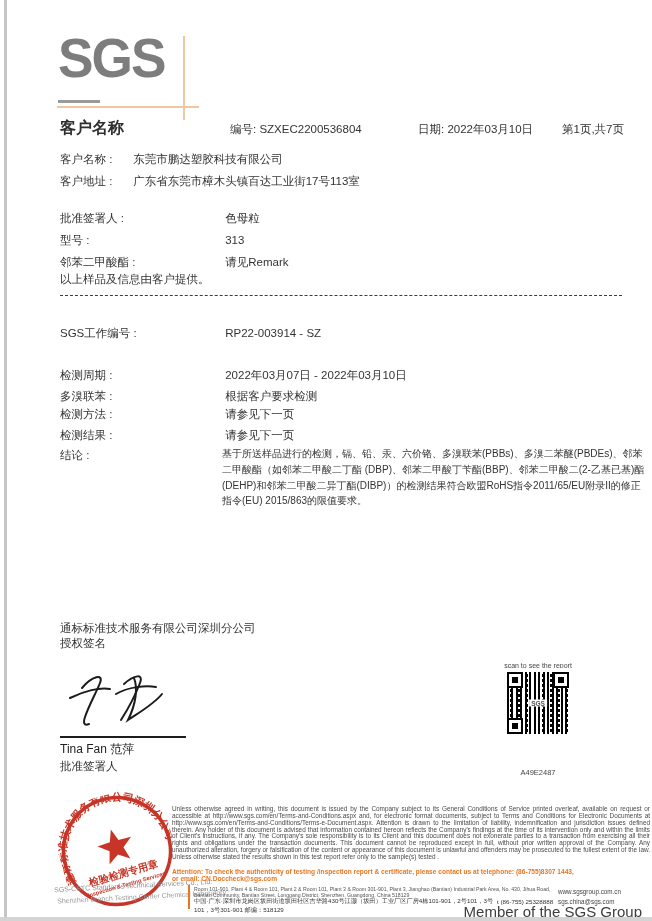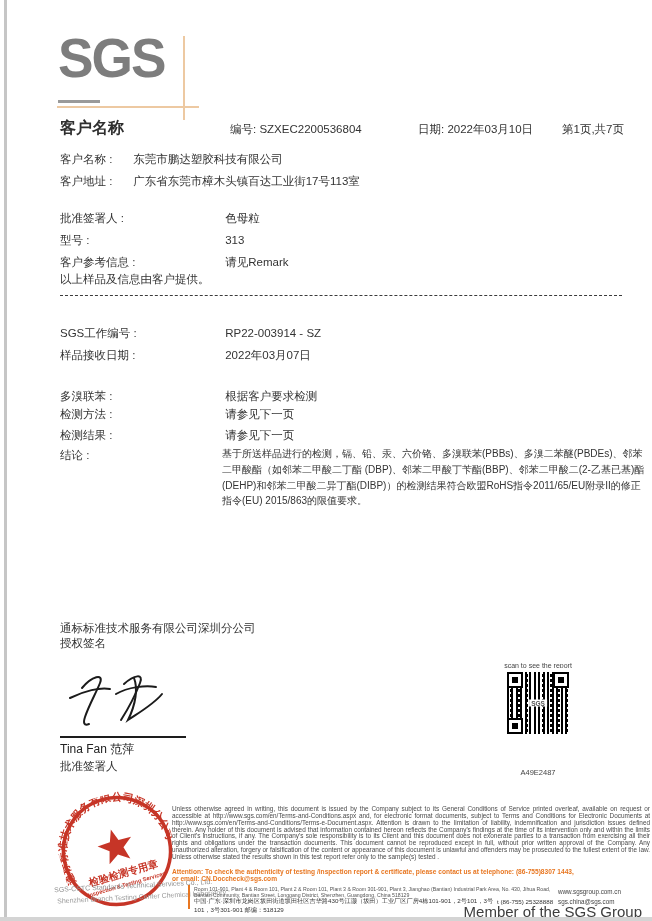--- a/index.html
+++ b/index.html
@@ -105,34 +105,34 @@
 
   <div class="row" style="left:60px;top:211px;">
     <span class="lblw162">批准签署人 :</span>
     <span>色母粒</span>
   </div>
   <div class="row" style="left:60px;top:233px;">
     <span class="lblw162">型号 :</span>
     <span>313</span>
   </div>
   <div class="row" style="left:60px;top:255px;">
-    <span class="lblw162">客户参考信息 :</span>
+    <span class="lblw162">邻苯二甲酸酯 :</span>
     <span>请见Remark</span>
   </div>
   <div class="row" style="left:60px;top:272px;">以上样品及信息由客户提供。</div>
 
   <div class="abs dashline"></div>
 
   <div class="row" style="left:60px;top:326px;">
     <span class="lblw162">SGS工作编号 :</span>
     <span>RP22-003914 - SZ</span>
   </div>
-  <div class="row" style="left:60px;top:348px;">
-    <span class="lblw162">样品接收日期 :</span>
-    <span>2022年03月07日</span>
+  <div class="row" style="left:60px;top:368px;">
+    <span class="lblw162">检测周期 :</span>
+    <span>2022年03月07日 - 2022年03月10日</span>
   </div>
   <div class="row" style="left:60px;top:389px;">
     <span class="lblw162">多溴联苯 :</span>
     <span>根据客户要求检测</span>
   </div>
   <div class="row" style="left:60px;top:407px;">
     <span class="lblw162">检测方法 :</span>
     <span>请参见下一页</span>
   </div>
   <div class="row" style="left:60px;top:428px;">

